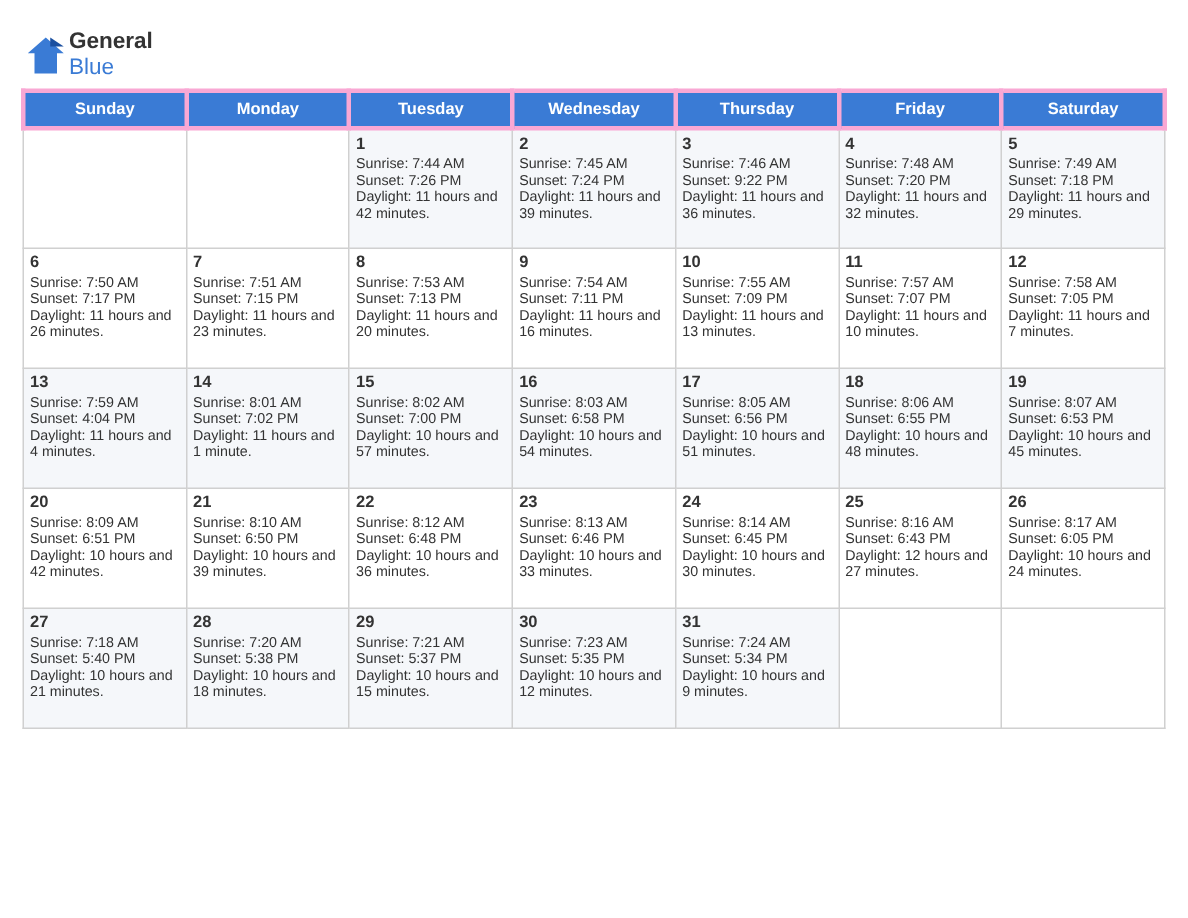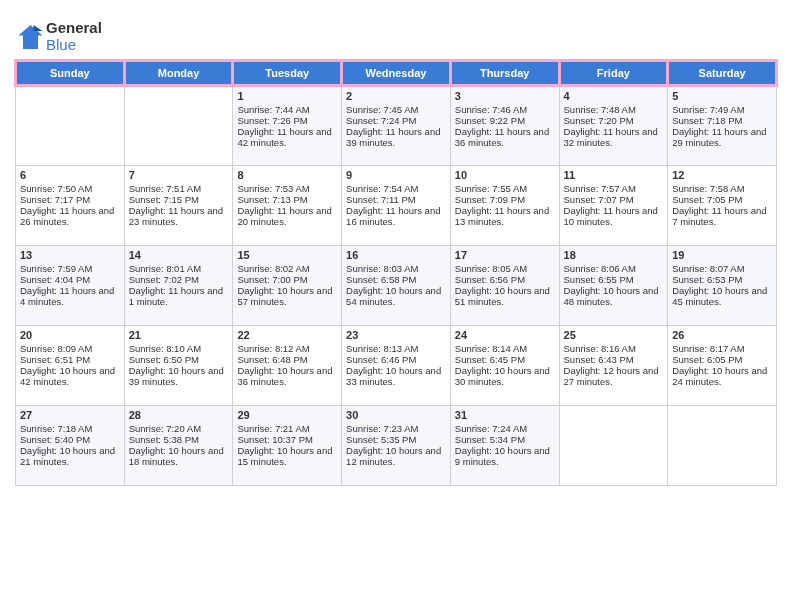--- a/index.html
+++ b/index.html
@@ -293,21 +293,21 @@
           </td>
           <td>
             <span class="day-num">28</span>
             <div>Sunrise: 7:20 AM</div>
             <div>Sunset: 5:38 PM</div>
             <div>Daylight: 10 hours and 18 minutes.</div>
           </td>
           <td>
             <span class="day-num">29</span>
             <div>Sunrise: 7:21 AM</div>
-            <div>Sunset: 10:37 PM</div>
+            <div>Sunset: 5:37 PM</div>
             <div>Daylight: 10 hours and 15 minutes.</div>
           </td>
           <td>
             <span class="day-num">30</span>
             <div>Sunrise: 7:23 AM</div>
             <div>Sunset: 5:35 PM</div>
             <div>Daylight: 10 hours and 12 minutes.</div>
           </td>
           <td>
             <span class="day-num">31</span>

